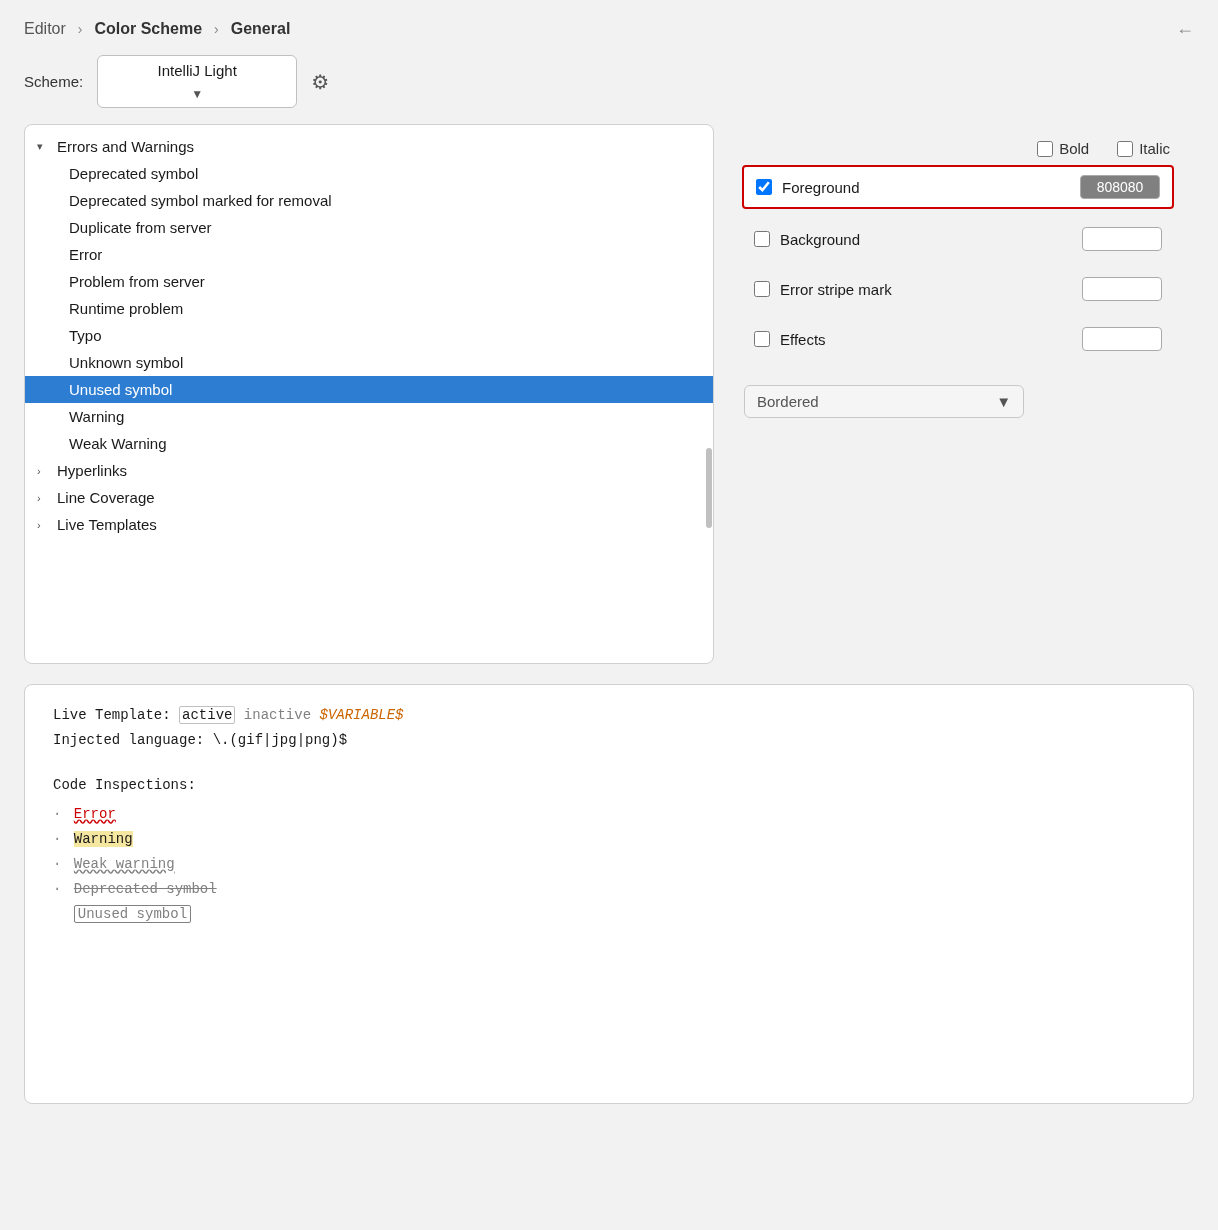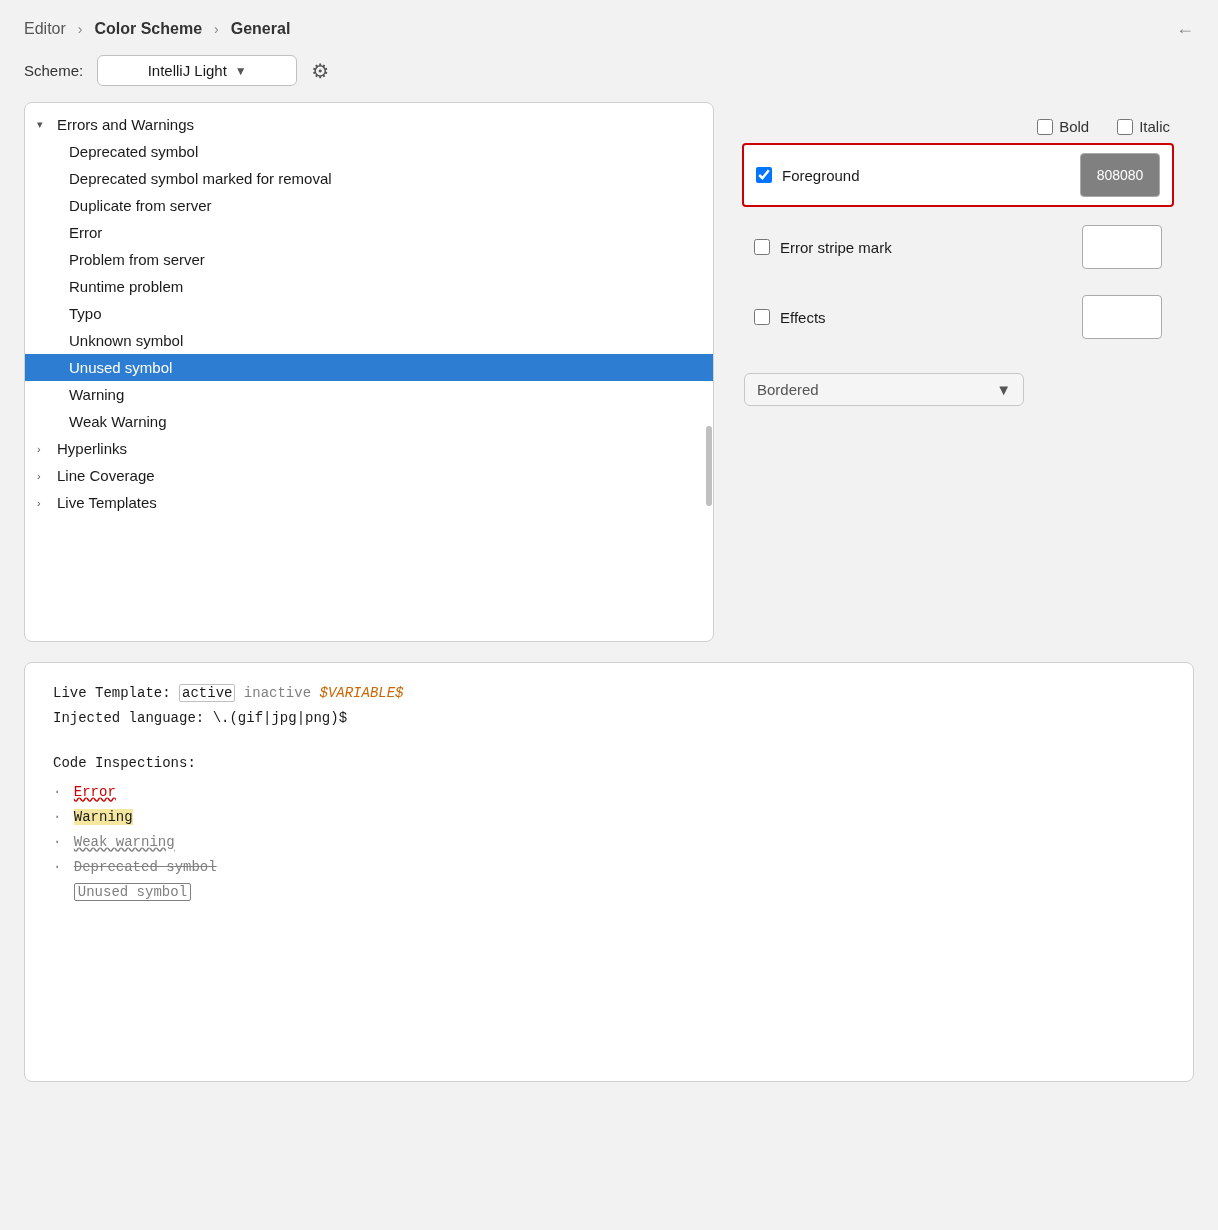--- a/index.html
+++ b/index.html
@@ -49,21 +49,22 @@
       display: flex;
       align-items: center;
       background: white;
       border: 1px solid #c0c0c0;
       border-radius: 6px;
       padding: 6px 12px 6px 12px;
       min-width: 200px;
       cursor: pointer;
       font-size: 15px;
       gap: 8px;
-      justify-content: center;
+      justify-content: space-between;
+      flex-direction: column;
     }
     .scheme-select .arrow { color: #555; font-size: 12px; }
 
     .gear-icon {
       font-size: 20px;
       color: #555;
       cursor: pointer;
     }
 
     .main-content {
@@ -181,21 +182,21 @@
     }
 
     .prop-label {
       font-size: 15px;
       color: #1a1a1a;
       flex: 1;
     }
 
     .color-swatch {
       width: 80px;
-      height: 44px;
+      height: 24px;
       border-radius: 4px;
       border: 1px solid #aaa;
       display: flex;
       align-items: center;
       justify-content: center;
       font-size: 14px;
       font-weight: 500;
       color: white;
       cursor: pointer;
     }
@@ -406,20 +407,25 @@
     </div>
 
     <div class="property-row highlighted">
       <input type="checkbox" class="prop-checkbox" checked="" style="">
       <span class="prop-label">Foreground</span>
       <div class="color-swatch gray-swatch">
         <span>808080</span>
       </div>
     </div>
 
+    <div class="property-row">
+      <input type="checkbox" class="prop-checkbox" style="">
+      <span class="prop-label">Background</span>
+      <div class="color-swatch empty-swatch"></div>
+    </div>
 
     <div class="property-row">
       <input type="checkbox" class="prop-checkbox" style="">
       <span class="prop-label">Error stripe mark</span>
       <div class="color-swatch empty-swatch"></div>
     </div>
 
     <div class="property-row">
       <input type="checkbox" class="prop-checkbox" style="">
       <span class="prop-label">Effects</span>

